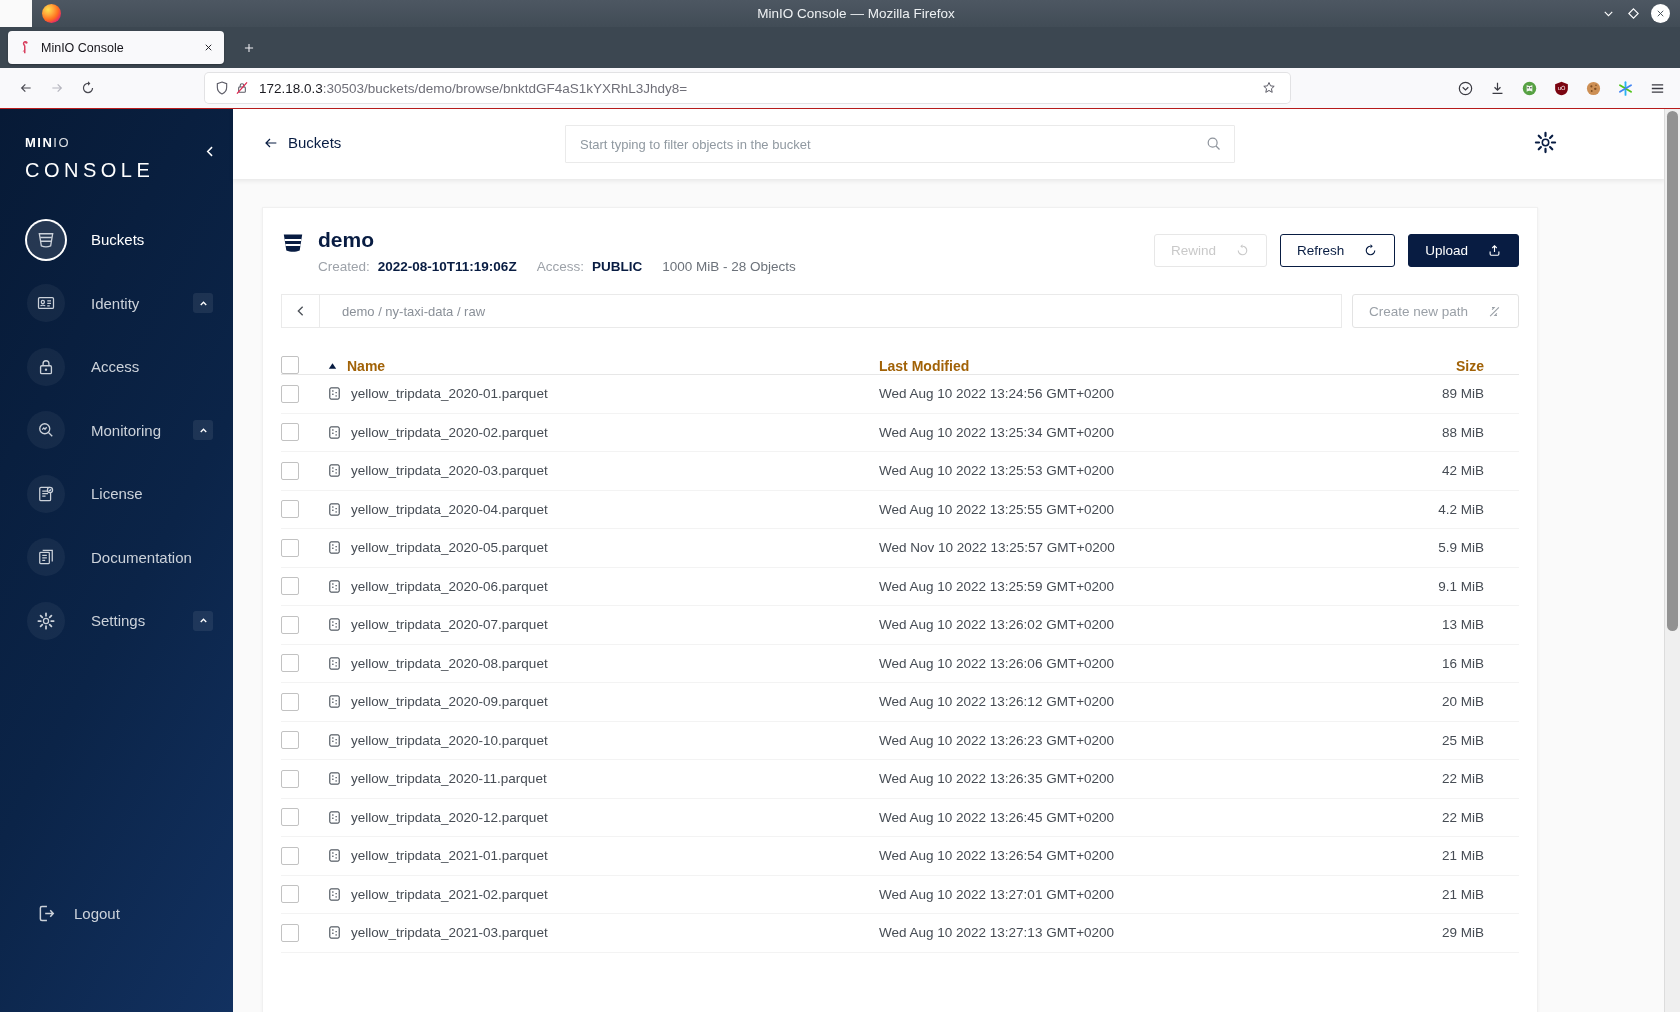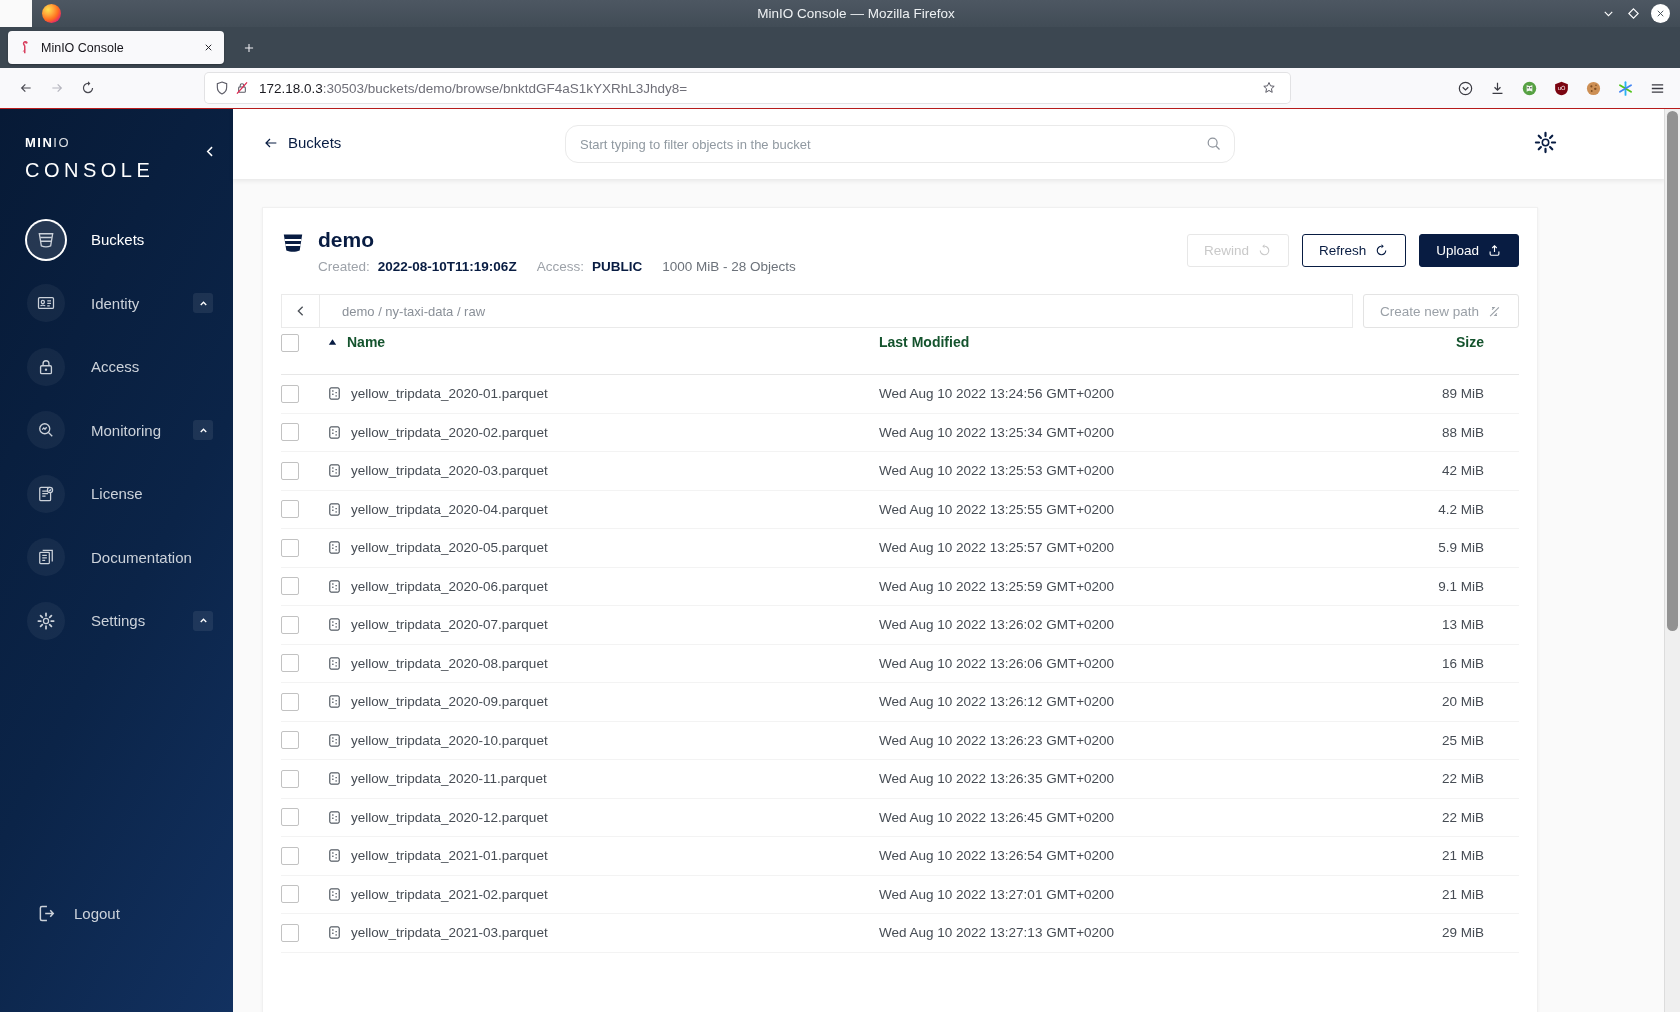--- a/index.html
+++ b/index.html
@@ -60,55 +60,55 @@
   .logout{position:absolute;bottom:88px;left:0;right:0;display:flex;align-items:center;padding-left:36px;cursor:pointer;}
   .logout-ic svg{width:21px;height:21px;color:#ccd2da;}
   .logout .nav-label{margin-left:17px;}
 
   
   .main{position:absolute;left:233px;right:0;top:0;bottom:0;background:#fafafa;}
   .m-topbar{height:70px;background:#fff;box-shadow:0 2px 5px rgba(0,0,0,0.08);position:relative;margin-right:15px;}
   .back-link{position:absolute;left:30px;top:25px;display:flex;gap:9px;align-items:center;color:#081C42;font-size:15px;cursor:pointer;}
   .back-ic svg{width:16px;height:16px;color:#081C42;}
   .search-wrap{position:absolute;left:332px;top:16px;width:670px;height:38px;}
-  .search{width:100%;height:100%;border:1px solid #eaeaea;border-radius:13px;padding:0 44px 0 14px;font-size:13px;color:#444;outline:none;box-sizing:border-box;background:#fff;font-family:inherit;}
+  .search{width:100%;height:100%;border:1px solid #eaeaea;border-radius:1px;padding:0 44px 0 14px;font-size:13px;color:#444;outline:none;box-sizing:border-box;background:#fff;font-family:inherit;}
   .search::placeholder{color:#9099a1;}
   .search-ic{position:absolute;right:13px;top:10px;}
   .search-ic svg{width:17px;height:17px;color:#8d939b;}
   .gear{position:absolute;right:107px;top:21px;cursor:pointer;}
   .gear svg{width:25px;height:25px;color:#081C42;}
 
   .content{padding:28px 0 0 29px;}
   .card{width:1276px;background:#fff;border:1px solid #f0f0f0;box-shadow:0 1px 3px rgba(0,0,0,0.05);padding-bottom:60px;box-sizing:border-box;}
   .card-head{display:flex;padding:20px 18px 4px;}
   .bucket-ic{margin-top:3px;}
   .bucket-ic svg{width:24px;height:24px;}
   .head-text{margin-left:13px;}
   .bucket-name{font-size:21px;font-weight:700;color:#081C42;}
   .bucket-meta{display:flex;gap:8px;margin-top:7px;font-size:13.5px;align-items:baseline;}
   .meta-label{color:#9da2a9;}
   .meta-value{color:#081C42;font-weight:700;}
   .meta-gap{margin-left:12px;}
   .meta-summary{color:#6c727a;margin-left:12px;}
   .head-buttons{margin-left:auto;display:flex;gap:13px;align-items:flex-start;padding-top:6px;}
-  .btn{height:33px;display:flex;align-items:center;gap:8px;padding:0 16px;font-size:13.5px;border-radius:3px;border:1px solid transparent;background:#fff;cursor:pointer;font-family:inherit;}
+  .btn{height:33px;display:flex;align-items:center;gap:19px;padding:0 16px;font-size:13.5px;border-radius:3px;border:1px solid transparent;background:#fff;cursor:pointer;font-family:inherit;}
   .btn .btn-ic svg{width:15px;height:15px;}
   .btn.disabled{border-color:#e7e7e7;color:#c9c9c9;}
   .btn.outline{border-color:#081C42;color:#081C42;}
   .btn.primary{background:#081C42;color:#fff;border-color:#081C42;}
 
   .browse-bar{margin:16px 18px 0;display:flex;gap:10px;}
   .crumb-strip{flex:1;border:1px solid #eaeaea;height:34px;display:flex;align-items:center;background:#fff;box-sizing:border-box;}
   .crumb-back{width:37px;align-self:stretch;display:flex;align-items:center;justify-content:center;border-right:1px solid #eaeaea;cursor:pointer;}
   .crumb-back svg{width:16px;height:16px;color:#4c5158;}
   .crumb-path{padding-left:22px;font-size:13px;color:#8a9098;cursor:pointer;}
   .path-btn{border-color:#e3e3e3;color:#9aa0a7;height:34px;}
 
   .table{margin:6px 18px 0;}
-  .thead{display:flex;align-items:flex-start;height:40px;border-bottom:1px solid #e7e7e7;font-size:14px;font-weight:700;color:#14532d;}
+  .thead{display:flex;align-items:flex-end;height:40px;border-bottom:1px solid #e7e7e7;font-size:14px;font-weight:700;color:#a16207;}
   .col-check{width:46px;display:flex;align-items:center;flex:0 0 auto;}
   .checkbox{width:16px;height:16px;border:1px solid #c2c2c2;border-radius:2px;background:#fff;display:inline-block;cursor:pointer;}
   .col-name{flex:1;display:flex;align-items:center;gap:9px;min-width:0;}
   .col-mod{width:490px;flex:0 0 auto;}
   .col-size{width:150px;flex:0 0 auto;text-align:right;padding-right:35px;box-sizing:border-box;}
   .sort svg{width:11px;height:11px;color:#081C42;}
   .trow{display:flex;align-items:center;height:37.5px;border-bottom:1px solid #f3f3f3;font-size:13.5px;color:#464c54;cursor:pointer;}
   .file-ic svg{width:15px;height:15px;color:#2d3640;}
 
   .scrollbar{position:absolute;top:0;right:0;bottom:0;width:15px;background:#efefef;border-left:1px solid #dcdcdc;}
@@ -579,21 +579,21 @@
                       <svg viewBox="0 0 24 24" fill="none" stroke="currentColor" stroke-width="1.6">
                         <rect x="4.5" y="3" width="15" height="18" rx="2"></rect>
                         <circle cx="9.4" cy="8" r="1.15" fill="currentColor" stroke="none"></circle>
                         <circle cx="14.6" cy="10.6" r="1.15" fill="currentColor" stroke="none"></circle>
                         <circle cx="9.4" cy="13.2" r="1.15" fill="currentColor" stroke="none"></circle>
                         <circle cx="14.6" cy="15.8" r="1.15" fill="currentColor" stroke="none"></circle>
                       </svg>
                     </span>
                     <span class="fname">yellow_tripdata_2020-05.parquet</span>
                   </span>
-                  <span class="col-mod">Wed Aug 10 2022 13:25:57 GMT+0200</span>
+                  <span class="col-mod">Wed Nov 10 2022 13:25:57 GMT+0200</span>
                   <span class="col-size">5.9 MiB</span>
                 </div>
                 <div class="trow">
                   <span class="col-check">
                     <span class="checkbox"></span>
                   </span>
                   <span class="col-name">
                     <span class="file-ic">
                       <svg viewBox="0 0 24 24" fill="none" stroke="currentColor" stroke-width="1.6">
                         <rect x="4.5" y="3" width="15" height="18" rx="2"></rect>

